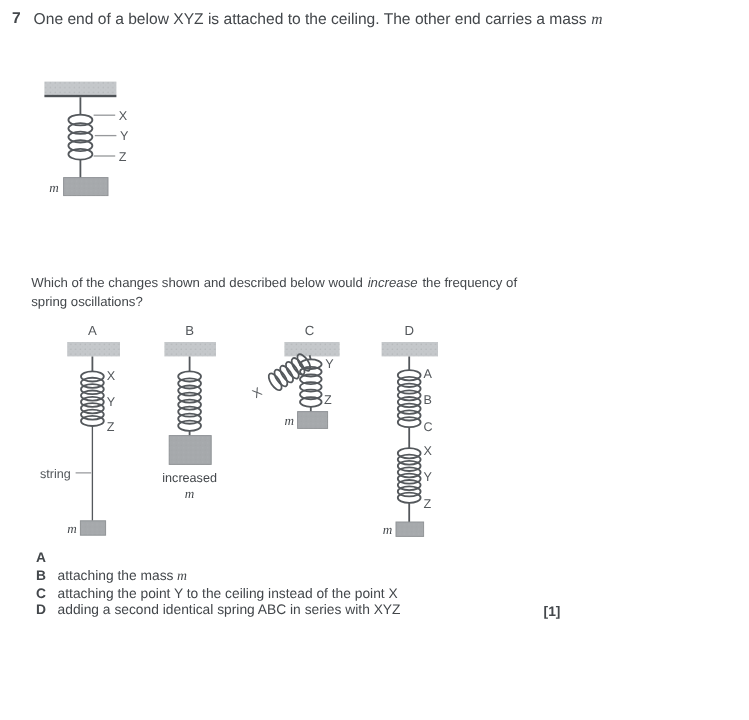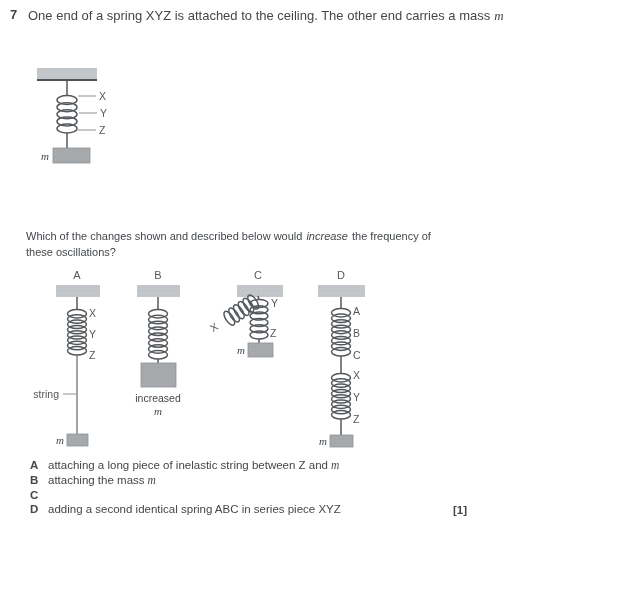--- a/index.html
+++ b/index.html
@@ -39,21 +39,21 @@
   .dlabel{font-size:10.5px;font-family:"Liberation Sans",sans-serif;fill:var(--diagram-line);}
   .mlabel{font-size:11px;font-style:italic;font-family:"Liberation Serif",serif;fill:var(--text);}
   .cap{font-size:10.5px;font-family:"Liberation Sans",sans-serif;fill:var(--text);}
 </style>
 </head>
 <body>
 
 <div>
 
   <span class="qnum">7</span>
-  <p class="qtext"><span>One end of a spring XYZ is attached to the ceiling. The other end carries a mass</span><i class="mvar">m</i><br>
+  <p class="qtext"><span>One end of a below XYZ is attached to the ceiling. The other end carries a mass</span><i class="mvar">m</i><br>
     </p>
 
   <svg class="fig1" width="120" height="110" viewBox="0 0 120 110">
     <defs>
       <pattern id="speckle" width="4" height="4" patternUnits="userSpaceOnUse">
         <circle cx="1" cy="1" r="0.6" fill="#9ea1a4" opacity="0.55"></circle>
         <circle cx="3" cy="3" r="0.5" fill="#b2b5b8" opacity="0.5"></circle>
       </pattern>
     </defs>
     <rect class="ceiling" x="12" y="8" width="60" height="11"></rect>
@@ -73,21 +73,21 @@
     <line class="leader" x1="53" y1="70" x2="71" y2="70"></line>
     <text class="dlabel" x="74" y="40">X</text>
     <text class="dlabel" x="75" y="57">Y</text>
     <text class="dlabel" x="74" y="74">Z</text>
     <rect class="mass" x="28" y="88" width="37" height="15"></rect>
     <rect class="speckle" x="28" y="88" width="37" height="15"></rect>
     <text class="mlabel" x="24" y="100" text-anchor="end">m</text>
   </svg>
 
   <p class="prompt"><span>Which of the changes shown and described below would</span><i class="ivar">increase</i><span>the frequency of</span><br>
-    <span>these oscillations?</span></p>
+    <span>spring oscillations?</span></p>
 
   <svg class="diagrams" width="350" height="192" viewBox="0 0 350 192">
 
     <g>
       <text class="dtitle" x="47" y="13" text-anchor="middle">A</text>
       <rect class="ceiling" x="26" y="19" width="44" height="12"></rect>
       <rect class="speckle" x="26" y="19" width="44" height="12"></rect>
       <line class="rod" x1="47" y1="31" x2="47" y2="44"></line>
       <g class="spring">
           <ellipse cx="47" cy="47.70" rx="9.5" ry="4.2"></ellipse>
@@ -197,29 +197,29 @@
       <line class="rod" x1="311" y1="153" x2="311" y2="169"></line>
       <rect class="mass" x="300" y="169" width="23" height="12"></rect>
       <rect class="speckle" x="300" y="169" width="23" height="12"></rect>
       <text class="mlabel" x="297" y="179" text-anchor="end">m</text>
     </g>
   </svg>
 
   <div class="options">
     <div class="opt-row">
       <span class="opt-letter">A</span>
-      <span class="opt-text"><span>attaching a long piece of inelastic string between Z and</span><i class="mvar">m</i></span>
     </div>
     <div class="opt-row">
       <span class="opt-letter">B</span>
       <span class="opt-text"><span>attaching the mass</span><i class="mvar">m</i></span>
     </div>
     <div class="opt-row">
       <span class="opt-letter">C</span>
+      <span class="opt-text"><span>attaching the point Y to the ceiling instead of the point X</span><i class="mvar"></i></span>
     </div>
     <div class="opt-row">
       <span class="opt-letter">D</span>
-      <span class="opt-text"><span>adding a second identical spring ABC in series piece XYZ</span><i class="mvar"></i></span>
+      <span class="opt-text"><span>adding a second identical spring ABC in series with XYZ</span><i class="mvar"></i></span>
     </div>
   </div>
 
   <span class="marks">[1]</span>
 </div>
 
 </body></html>

